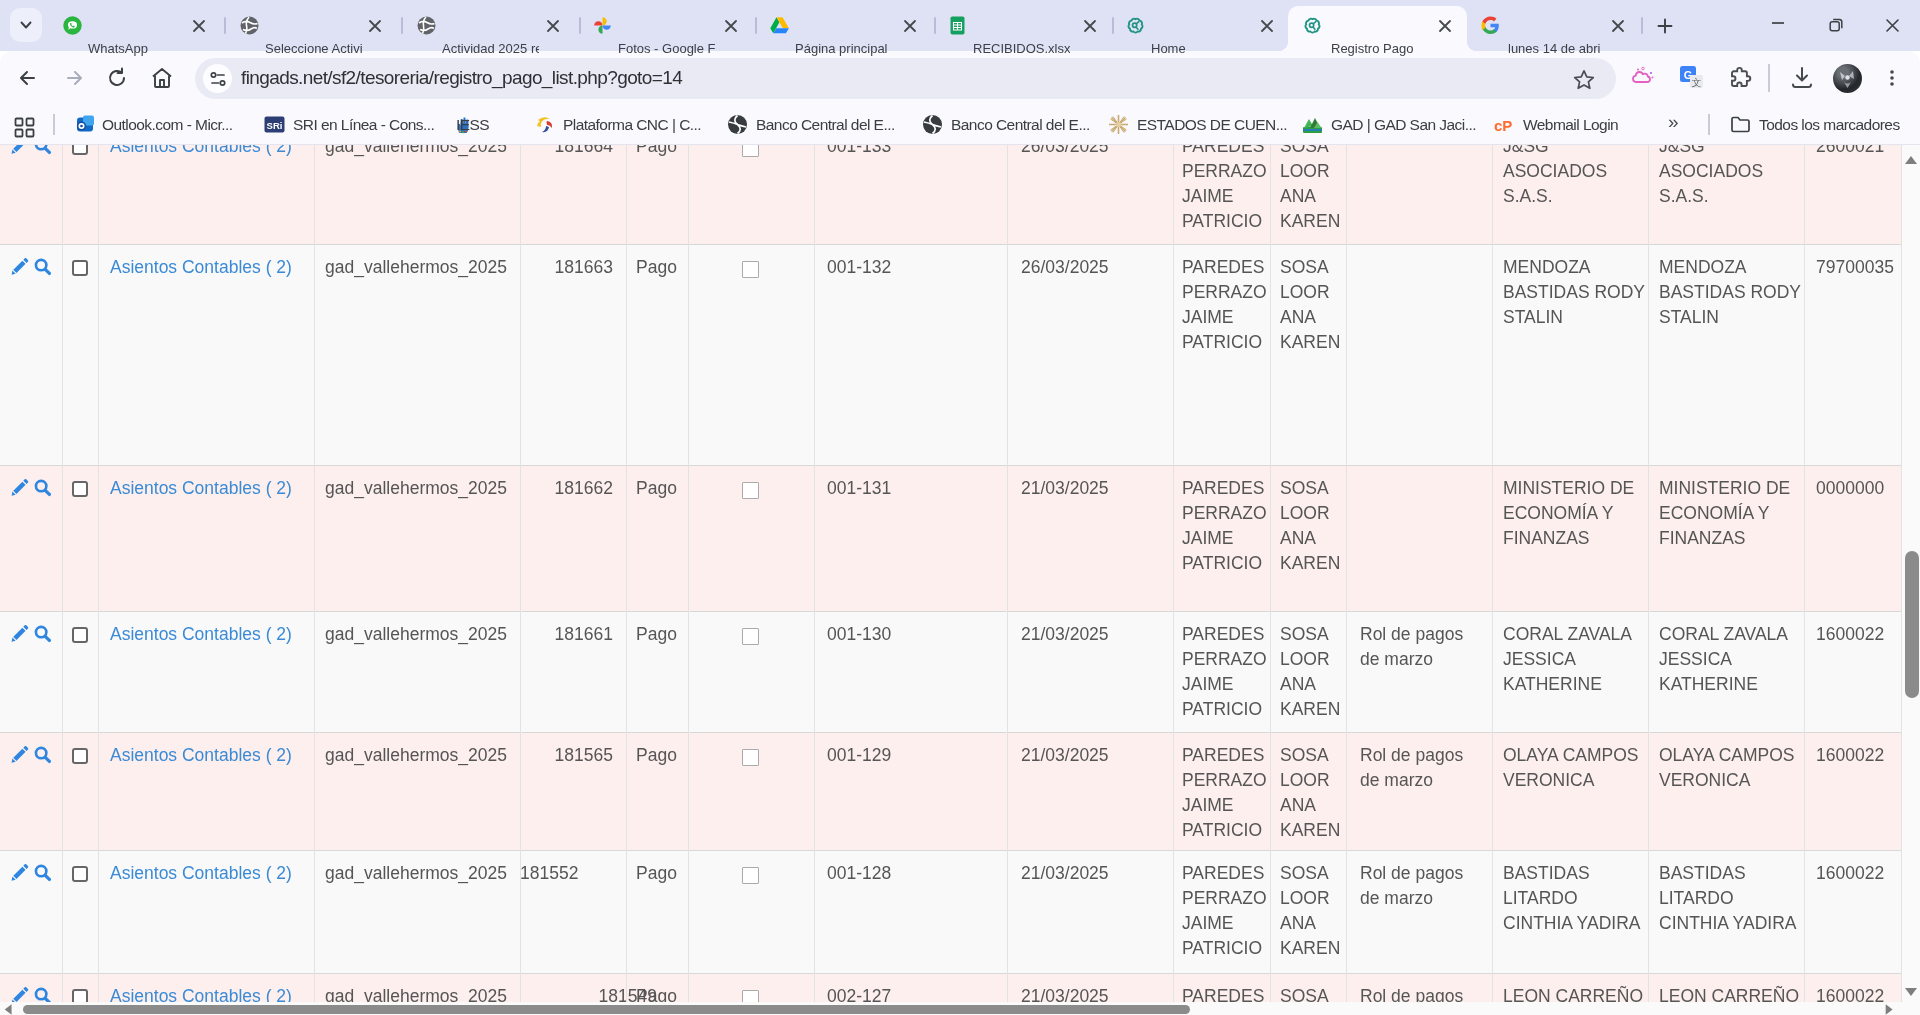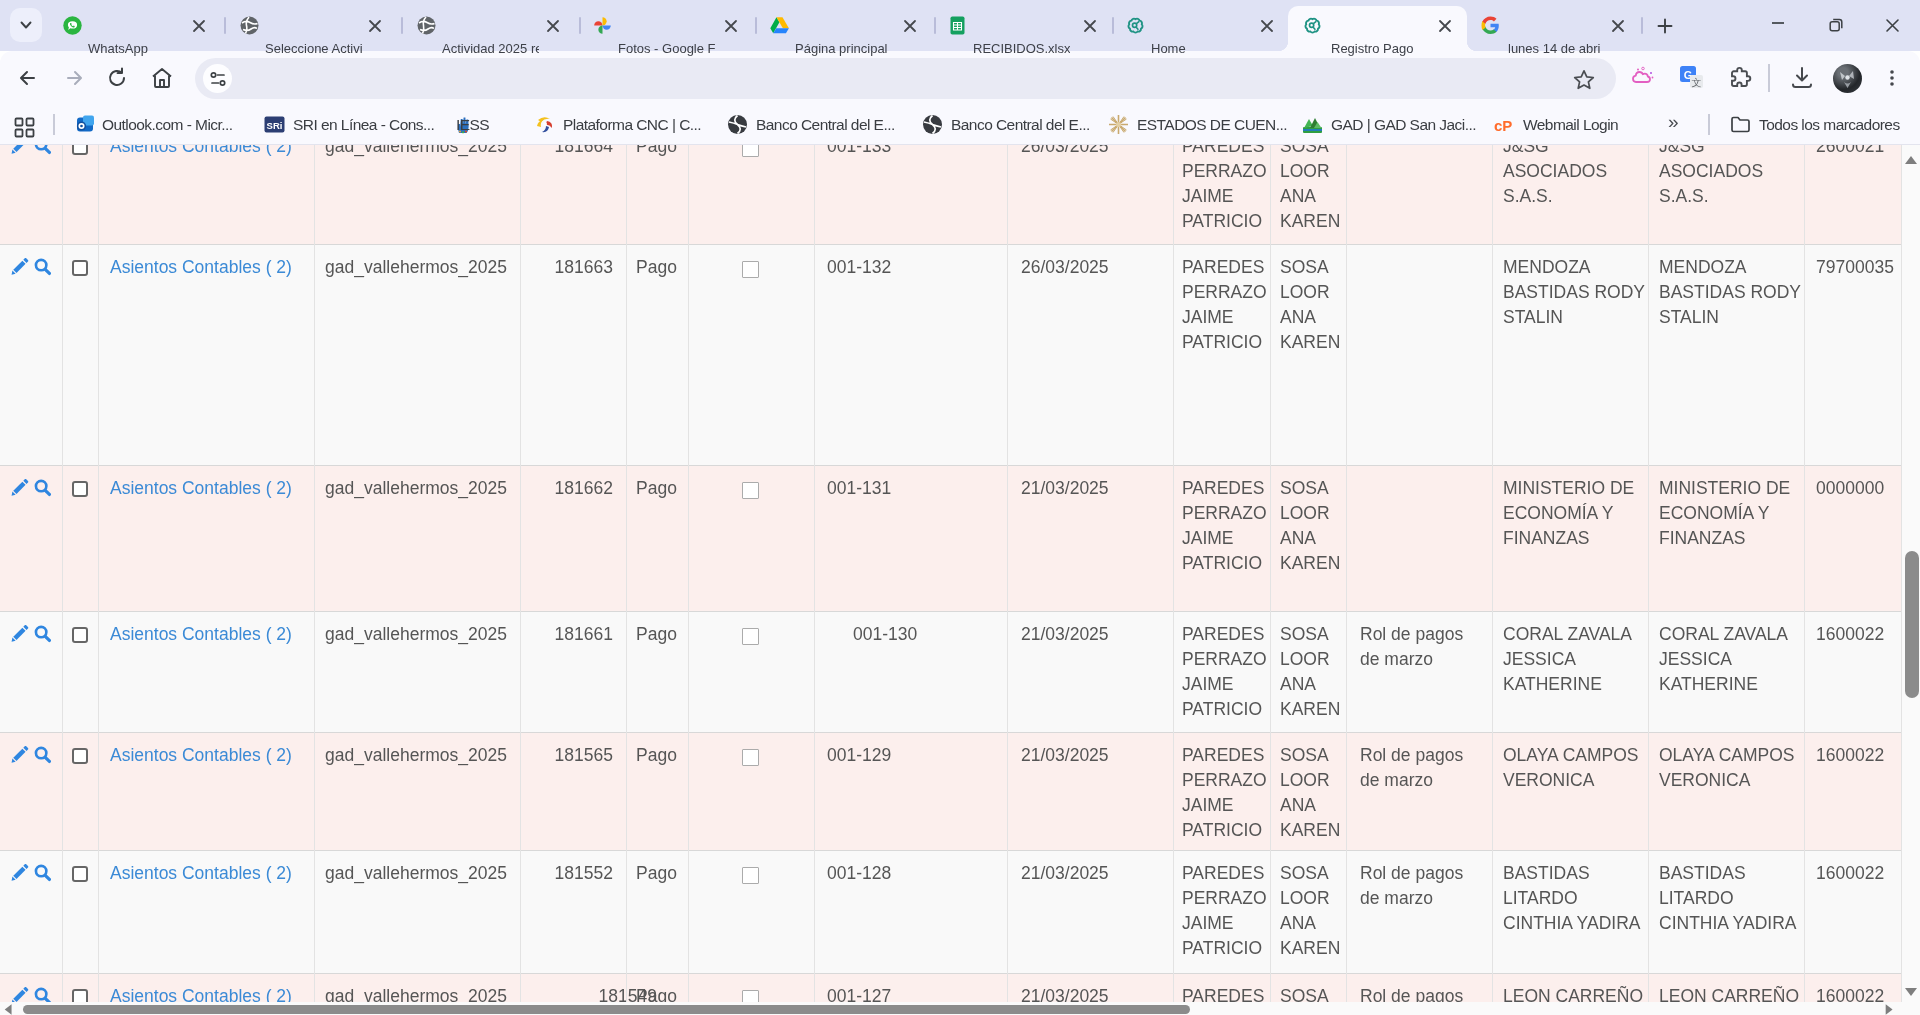--- a/index.html
+++ b/index.html
@@ -163,20 +163,21 @@
     <path d="M5 12.5 L14 5 L23 12.5 M7 11 V22 Q7 23 8 23 H20 Q21 23 21 22 V11 M12 23 V16 H16 V23" stroke="#3c4044" stroke-width="1.9" fill="none" stroke-linejoin="round"></path>
   </svg>
 <div id="pill">
     <div id="sicircle"></div>
     <svg style="position:absolute;left:14.5px;top:12.5px;" width="16" height="16" viewBox="0 0 16 16">
       <circle cx="3.5" cy="4" r="2.2" fill="none" stroke="#3c4044" stroke-width="1.7"></circle>
       <path d="M7.5 4 H14" stroke="#3c4044" stroke-width="1.7" stroke-linecap="round"></path>
       <circle cx="12.5" cy="12" r="2.2" fill="none" stroke="#3c4044" stroke-width="1.7"></circle>
       <path d="M2 12 H8.5" stroke="#3c4044" stroke-width="1.7" stroke-linecap="round"></path>
     </svg>
+    <div id="urltext">fingads.net/sf2/tesoreria/registro_pago_list.php?goto=14</div>
     <svg style="position:absolute;left:1378px;top:11px;" width="22" height="22" viewBox="0 0 22 22">
       <path d="M11 1.8 L13.8 7.8 L20.3 8.5 L15.4 12.9 L16.8 19.3 L11 16 L5.2 19.3 L6.6 12.9 L1.7 8.5 L8.2 7.8 Z" fill="none" stroke="#4a4d52" stroke-width="1.7" stroke-linejoin="round"></path>
     </svg>
   </div>
 <svg style="position:absolute;left:1630px;top:65px;" width="26" height="26" viewBox="0 0 26 26">
     <path d="M6 17 Q3 17 3 13.8 Q3 11 5.8 10.7 Q6 7 9.5 7 Q12 7 12.8 9.2 Q13.6 8.6 14.8 8.6 Q17.5 8.6 17.8 11.5 Q20 12 20 14.2 Q20 17 17 17 Z" fill="none" stroke="#e35fc2" stroke-width="1.8" stroke-linejoin="round"></path>
     <circle cx="8" cy="4.5" r="1" fill="#e35fc2"></circle>
     <circle cx="13" cy="3.5" r="1.3" fill="none" stroke="#e35fc2" stroke-width="0.9"></circle>
     <circle cx="21" cy="8" r="1" fill="#b24fe0"></circle>
     <circle cx="22.5" cy="12.5" r="0.9" fill="#e35fc2"></circle>
@@ -362,21 +363,21 @@
       <svg class="rowico" style="left:33px;top:13px" viewBox="0 0 19 19" width="19" height="19">
         <circle cx="8.6" cy="7.4" r="5.5" fill="none" stroke="#2f86e0" stroke-width="2.8"></circle>
         <path d="M12.9 11.9 L17.3 16.3" stroke="#2f86e0" stroke-width="3.4" stroke-linecap="round" fill="none"></path>
       </svg>
       <div class="cb1" style="top:15px;"></div>
       <div class="cell " style="left:110px;"><a href="#">Asientos Contables ( 2)</a></div>
       <div class="cell " style="left:325px;">gad_vallehermos_2025</div>
       <div class="cell" style="left:520px;width:93px;text-align:right;">181661</div>
       <div class="cell " style="left:636px;">Pago</div>
       <div class="cb2" style="top:16px;"></div>
-      <div class="cell " style="left:853px;">001-130</div>
+      <div class="cell " style="left:827px;">001-130</div>
       <div class="cell " style="left:1021px;">21/03/2025</div>
       <div class="cell " style="left:1182px;">PAREDES<br>PERRAZO<br>JAIME<br>PATRICIO</div>
       <div class="cell " style="left:1280px;">SOSA<br>LOOR<br>ANA<br>KAREN</div>
       <div class="cell " style="left:1360px;">Rol de pagos<br>de marzo</div>
       <div class="cell " style="left:1503px;">CORAL ZAVALA<br>JESSICA<br>KATHERINE</div>
       <div class="cell " style="left:1659px;">CORAL ZAVALA<br>JESSICA<br>KATHERINE</div>
       <div class="cell " style="left:1816px;">1600022</div>
     </div>
 <div class="row pink" style="top:588px;height:118px;">
       <svg class="rowico" style="left:11px;top:13px" viewBox="0 0 19 19" width="19" height="19">
@@ -409,21 +410,21 @@
         <path fill="#2f86e0" d="M2.4 12.4 L12.0 2.8 L15.4 6.2 L5.8 15.8 Z"></path>
         <path fill="#2f86e0" d="M13.0 1.8 L14.5 0.3 Q15.3 -0.5 16.1 0.3 L17.9 2.1 Q18.7 2.9 17.9 3.7 L16.4 5.2 Z"></path>
       </svg>
       <svg class="rowico" style="left:33px;top:13px" viewBox="0 0 19 19" width="19" height="19">
         <circle cx="8.6" cy="7.4" r="5.5" fill="none" stroke="#2f86e0" stroke-width="2.8"></circle>
         <path d="M12.9 11.9 L17.3 16.3" stroke="#2f86e0" stroke-width="3.4" stroke-linecap="round" fill="none"></path>
       </svg>
       <div class="cb1" style="top:15px;"></div>
       <div class="cell " style="left:110px;"><a href="#">Asientos Contables ( 2)</a></div>
       <div class="cell " style="left:325px;">gad_vallehermos_2025</div>
-      <div class="cell" style="left:520px;width:93px;text-align:right;">181552</div>
+      <div class="cell" style="left:520px;width:93px;">181552</div>
       <div class="cell " style="left:636px;">Pago</div>
       <div class="cb2" style="top:16px;"></div>
       <div class="cell " style="left:827px;">001-128</div>
       <div class="cell " style="left:1021px;">21/03/2025</div>
       <div class="cell " style="left:1182px;">PAREDES<br>PERRAZO<br>JAIME<br>PATRICIO</div>
       <div class="cell " style="left:1280px;">SOSA<br>LOOR<br>ANA<br>KAREN</div>
       <div class="cell " style="left:1360px;">Rol de pagos<br>de marzo</div>
       <div class="cell " style="left:1503px;">BASTIDAS<br>LITARDO<br>CINTHIA YADIRA</div>
       <div class="cell " style="left:1659px;">BASTIDAS<br>LITARDO<br>CINTHIA YADIRA</div>
       <div class="cell " style="left:1816px;">1600022</div>
@@ -437,21 +438,21 @@
       <svg class="rowico" style="left:33px;top:13px" viewBox="0 0 19 19" width="19" height="19">
         <circle cx="8.6" cy="7.4" r="5.5" fill="none" stroke="#2f86e0" stroke-width="2.8"></circle>
         <path d="M12.9 11.9 L17.3 16.3" stroke="#2f86e0" stroke-width="3.4" stroke-linecap="round" fill="none"></path>
       </svg>
       <div class="cb1" style="top:15px;"></div>
       <div class="cell " style="left:110px;"><a href="#">Asientos Contables ( 2)</a></div>
       <div class="cell " style="left:325px;">gad_vallehermos_2025</div>
       <div class="cell" style="left:520px;width:93px;text-align:right;margin-left:44px;">181549</div>
       <div class="cell " style="left:636px;">Pago</div>
       <div class="cb2" style="top:16px;"></div>
-      <div class="cell " style="left:827px;">001-127</div>
+      <div class="cell " style="left:827px;">002-127</div>
       <div class="cell " style="left:1021px;">21/03/2025</div>
       <div class="cell " style="left:1182px;">PAREDES<br>PERRAZO<br>JAIME<br>PATRICIO</div>
       <div class="cell " style="left:1280px;">SOSA<br>LOOR<br>ANA<br>KAREN</div>
       <div class="cell " style="left:1360px;">Rol de pagos<br>de marzo</div>
       <div class="cell " style="left:1503px;">LEON CARREÑO<br>MALENA<br>MONSERRATE</div>
       <div class="cell " style="left:1659px;">LEON CARREÑO<br>MALENA<br>MONSERRATE</div>
       <div class="cell " style="left:1816px;">1600022</div>
     </div>
 <div class="vline" style="left:62px;"></div>
 <div class="vline" style="left:98px;"></div>

